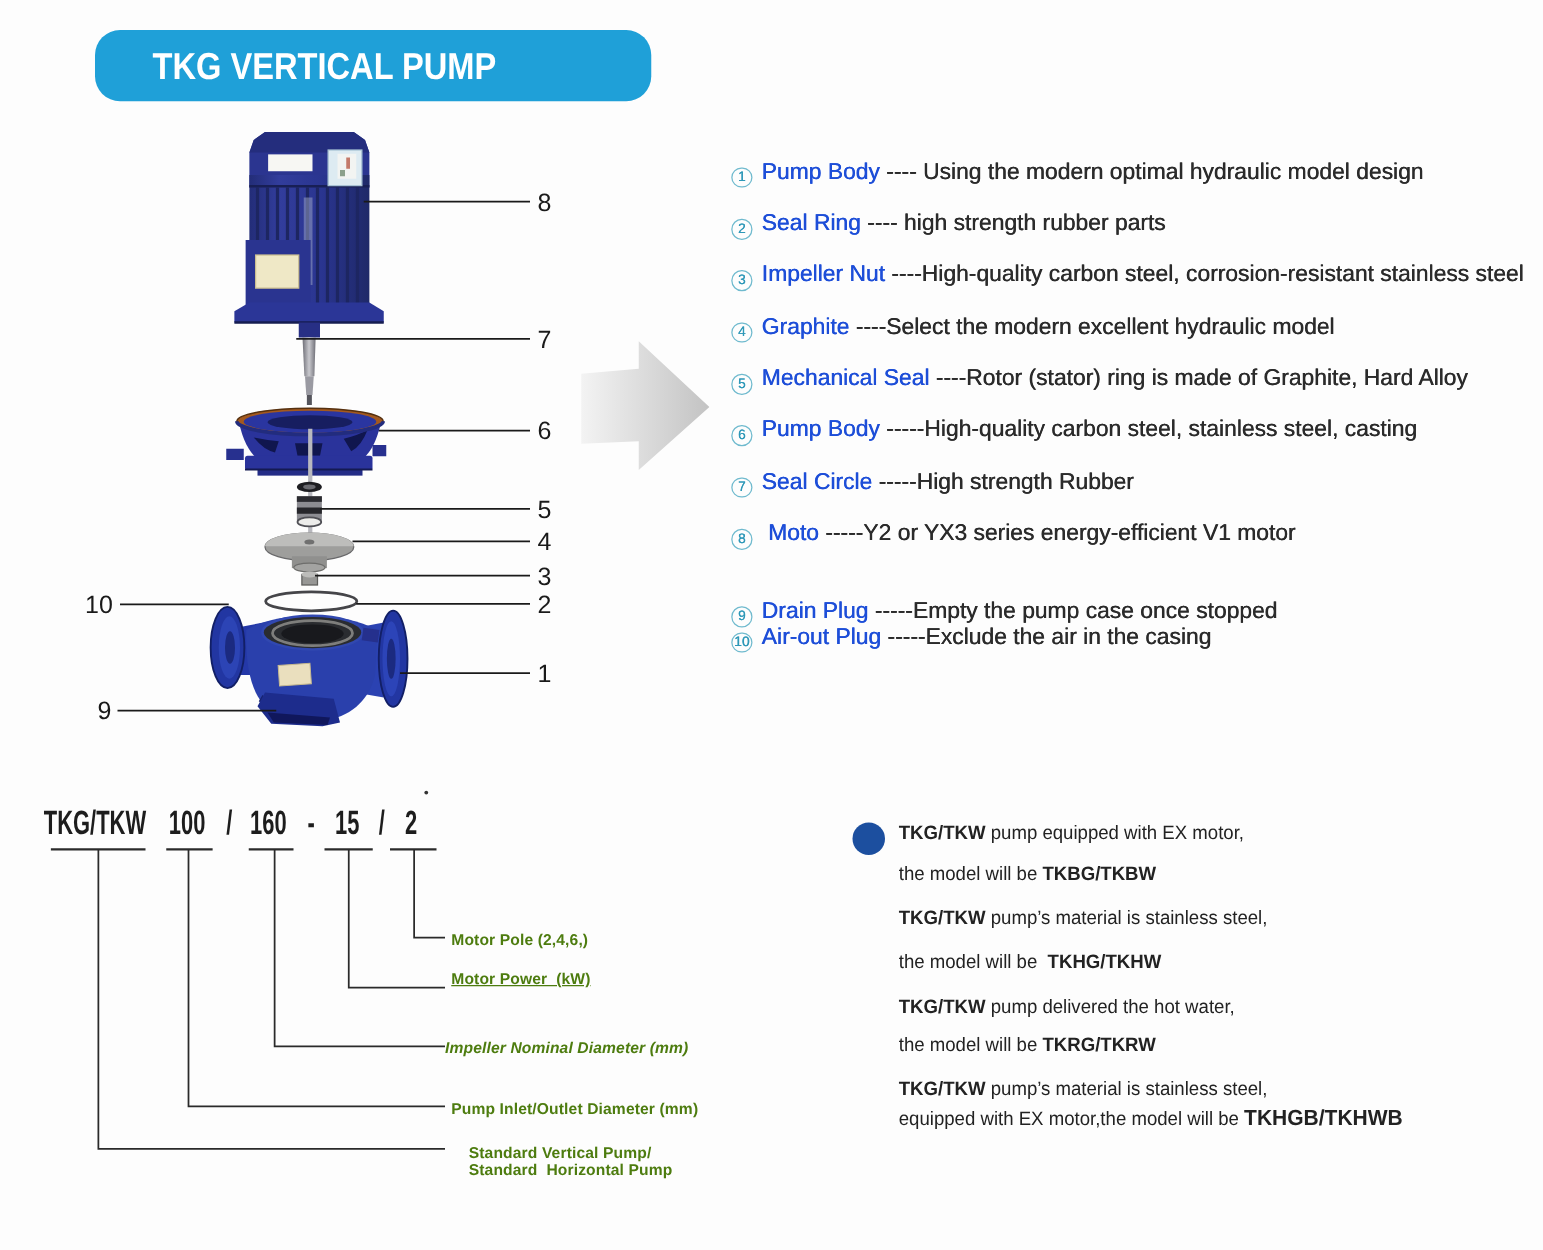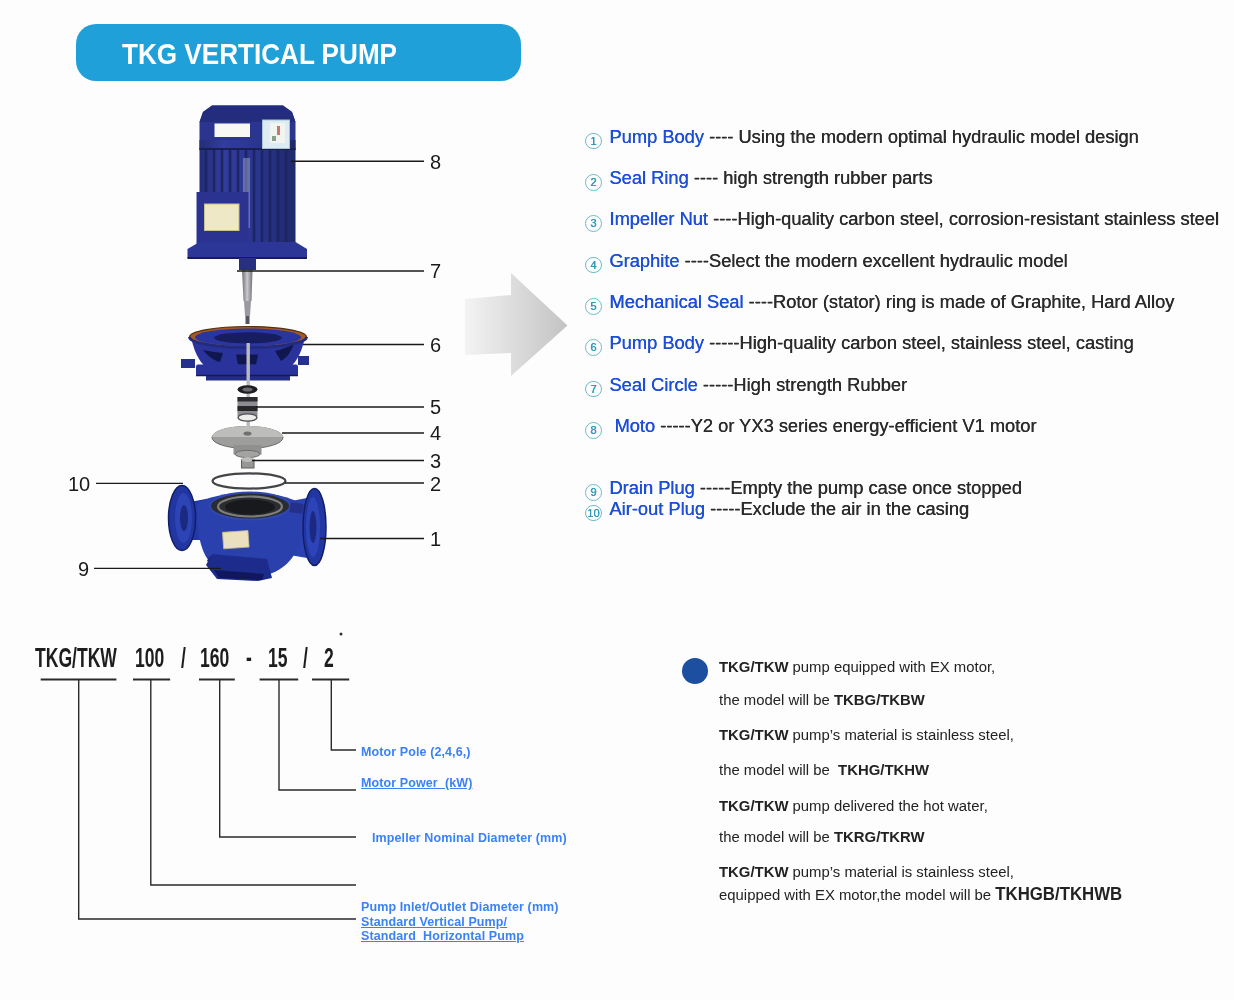--- a/index.html
+++ b/index.html
@@ -6,21 +6,21 @@
 body{width:1234px;height:1000px;position:relative;background:#FDFDFD;font-family:"Liberation Sans",sans-serif;overflow:hidden;}
 .abs{position:absolute;}
 #banner{left:49px;top:24px;width:445px;height:57px;background:#1FA0D8;border-radius:20px;margin-left:27px;}
 #banner span{position:absolute;left:46px;top:13px;font-size:30px;font-weight:bold;color:#fff;white-space:nowrap;transform:scaleX(0.87);transform-origin:left center;letter-spacing:0px;}
 
 .row{position:absolute;left:585px;white-space:nowrap;font-size:18.3px;color:#2b2b2b;transform-origin:left center;text-shadow:0.35px 0 0 currentColor;}
 .cn{display:inline-block;width:14.8px;height:14.8px;border:1.4px solid #6FBACE;border-radius:50%;color:#2E98B8;font-size:11px;line-height:14.8px;text-align:center;vertical-align:-2px;margin-right:7.5px;font-weight:400;}
 .lbl{color:#1d4ed8;}
 
 .seg{position:absolute;top:643px;font-size:27px;font-weight:bold;color:#1d1d1d;white-space:nowrap;transform:scaleX(0.65);transform-origin:left top;}
-.plabel{position:absolute;font-size:12.5px;font-weight:bold;color:#3b82f6;white-space:nowrap;letter-spacing:0.1px;}
+.plabel{position:absolute;font-size:12.5px;font-weight:bold;color:#4d7c0f;white-space:nowrap;letter-spacing:0.1px;}
 
 .br{position:absolute;left:719px;font-size:15.5px;color:#222;white-space:nowrap;transform:scaleX(0.96);transform-origin:left center;}
 #bluedot{left:682px;top:658px;width:26px;height:26px;border-radius:50%;background:#1C4F9F;}
 svg{position:absolute;left:0;top:0;}
 </style>
 </head>
 <body>
 <div class="abs" id="banner">
     <span>TKG VERTICAL PUMP</span>
   </div>
@@ -222,23 +222,23 @@
 <div class="seg" style="left:134.5px;">100</div>
 <div class="seg" style="left:181px;">/</div>
 <div class="seg" style="left:199.5px;">160</div>
 <div class="seg" style="left:246px;">-</div>
 <div class="seg" style="left:268px;">15</div>
 <div class="seg" style="left:303px;">/</div>
 <div class="seg" style="left:324px;">2</div>
 
 <div class="plabel" style="left:361px;top:745px;">Motor Pole (2,4,6,)</div>
 <div class="plabel" style="left:361px;top:776px;text-decoration:underline;">Motor Power&nbsp;&nbsp;(kW)</div>
-<div class="plabel" style="left:372px;top:831px;">Impeller Nominal Diameter (mm)</div>
-<div class="plabel" style="left:361px;top:900px;">Pump Inlet/Outlet Diameter (mm)</div>
-<div class="plabel" style="left:361px;top:915px;text-decoration:underline;">Standard Vertical Pump/<br>Standard&nbsp;&nbsp;Horizontal Pump</div>
+<div class="plabel" style="left:356px;top:831px;font-style:italic;">Impeller Nominal Diameter (mm)</div>
+<div class="plabel" style="left:361px;top:880px;">Pump Inlet/Outlet Diameter (mm)</div>
+<div class="plabel" style="left:375px;top:915px;">Standard Vertical Pump/<br>Standard&nbsp;&nbsp;Horizontal Pump</div>
 
 <div class="abs" id="bluedot"></div>
 <div class="br" style="top:658px;"><b>TKG/TKW</b> pump equipped with EX motor,</div>
 <div class="br" style="top:691px;">the model will be <b>TKBG/TKBW</b></div>
 <div class="br" style="top:726px;"><b>TKG/TKW</b> pump’s material is stainless steel,</div>
 <div class="br" style="top:761px;">the model will be&nbsp; <b>TKHG/TKHW</b></div>
 <div class="br" style="top:797px;"><b>TKG/TKW</b> pump delivered the hot water,</div>
 <div class="br" style="top:828px;">the model will be <b>TKRG/TKRW</b></div>
 <div class="br" style="top:863px;"><b>TKG/TKW</b> pump’s material is stainless steel,</div>
 <div class="br" style="top:884px;">equipped with EX motor,the model will be <b style="font-size:17.5px;">TKHGB/TKHWB</b></div>

